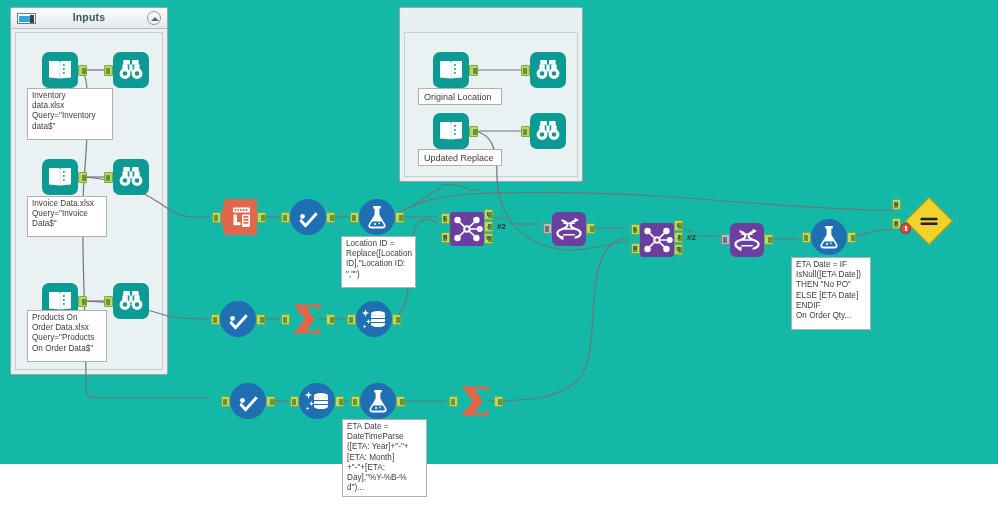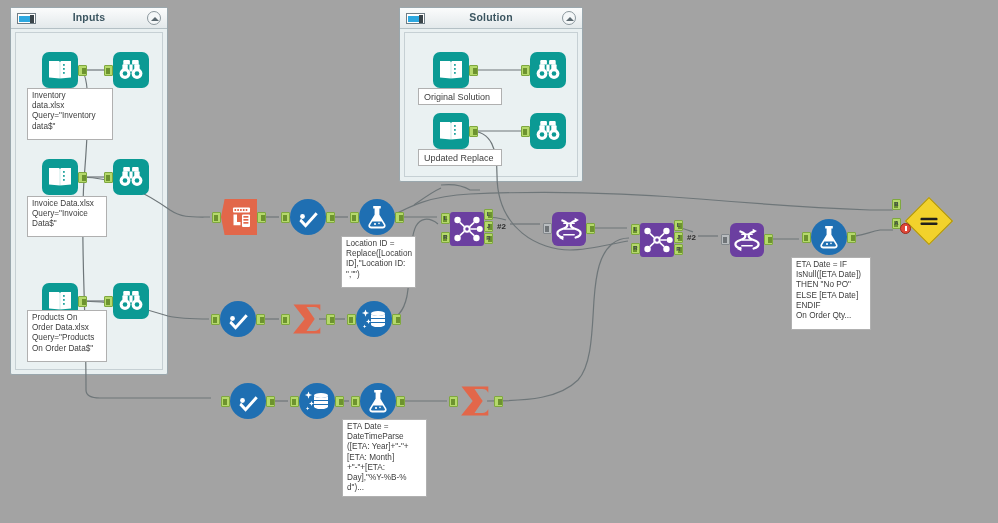--- a/index.html
+++ b/index.html
@@ -1,19 +1,19 @@
 <!DOCTYPE html>
 <html><head>
 <meta charset="utf-8">
 <style>
   html,body{margin:0;padding:0;background:#ffffff;}
   body{width:998px;height:523px;overflow:hidden;
        font-family:"Liberation Sans","DejaVu Sans",sans-serif;
        -webkit-font-smoothing:antialiased;}
-  #canvas{position:relative;width:998px;height:523px;background:#a3a3a3;}
+  #canvas{position:relative;width:998px;height:464px;background:#14b8a6;}
 
   
   .container{position:absolute;background:#e9f0f1;border:1px solid #9aa7ad;
              box-sizing:border-box;border-radius:2px;}
   .container-hdr{position:absolute;left:0;top:0;right:0;height:21px;
                  background:linear-gradient(#fbfcfc,#e3e9eb);
                  border-bottom:1px solid #b4c0c5;box-sizing:border-box;}
   .container-title{position:absolute;left:0;right:0;top:3px;text-align:center;
                    font-size:10.5px;font-weight:bold;color:#3b5560;letter-spacing:.2px;}
   .cnt-ico{position:absolute;left:6px;top:5px;width:19px;height:11px;
@@ -88,28 +88,20 @@
           <i class="bar"></i>
           <i class="blk"></i>
         </span>
       <div class="container-title">Inputs</div>
       <span class="cnt-collapse"></span>
     </div>
     <div class="container-body"></div>
   </div>
 
   <div class="container" id="cnt-solution" style="left: 399px; top: 7px; width: 184px; height: 175px;">
-    <div class="container-hdr">
-      <span class="cnt-ico">
-          <i class="bar"></i>
-          <i class="blk"></i>
-        </span>
-      <div class="container-title">Solution</div>
-      <span class="cnt-collapse"></span>
-    </div>
     <div class="container-body"></div>
   </div>
 
   <svg id="wires">
     <g fill="none" stroke="#6e7679" stroke-width="1.2">
 
       <path d="M79 70 H104"></path>
       <path d="M79 177 H104"></path>
       <path d="M79 301 H104"></path>
 
@@ -617,21 +609,21 @@
 data.xlsx
 Query="Inventory
 data$"</div>
       <div class="note" style="left: 27px; top: 196px; width: 80px; height: 41px;">Invoice Data.xlsx
 Query="Invoice
 Data$"</div>
       <div class="note" style="left: 27px; top: 310px; width: 80px; height: 52px;">Products On
 Order Data.xlsx
 Query="Products
 On Order Data$"</div>
-      <div class="note lbl" style="left: 418px; top: 88px; width: 84px; height: 17px;">Original Solution</div>
+      <div class="note lbl" style="left: 418px; top: 88px; width: 84px; height: 17px;">Original Location</div>
       <div class="note lbl" style="left: 418px; top: 149px; width: 84px; height: 17px;">Updated Replace</div>
       <div class="note" style="left: 341px; top: 236px; width: 75px; height: 52px;">Location ID =
 Replace([Location
 ID],"Location ID:
 ","")</div>
       <div class="note" style="left: 791px; top: 257px; width: 80px; height: 73px;">ETA Date = IF
 IsNull([ETA Date])
 THEN "No PO"
 ELSE [ETA Date]
 ENDIF

